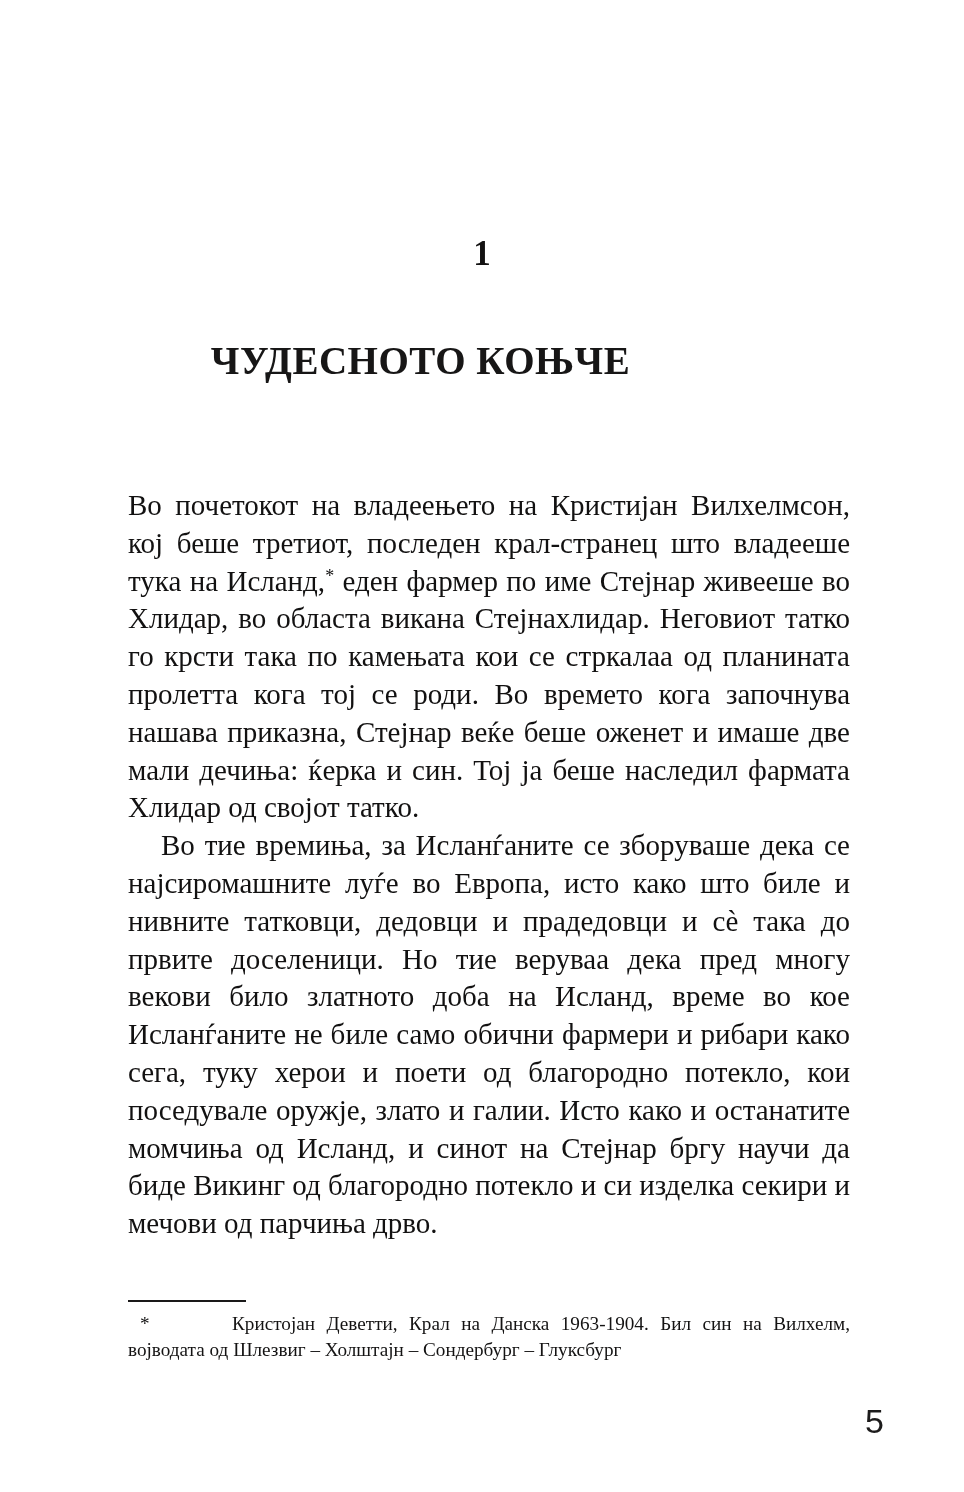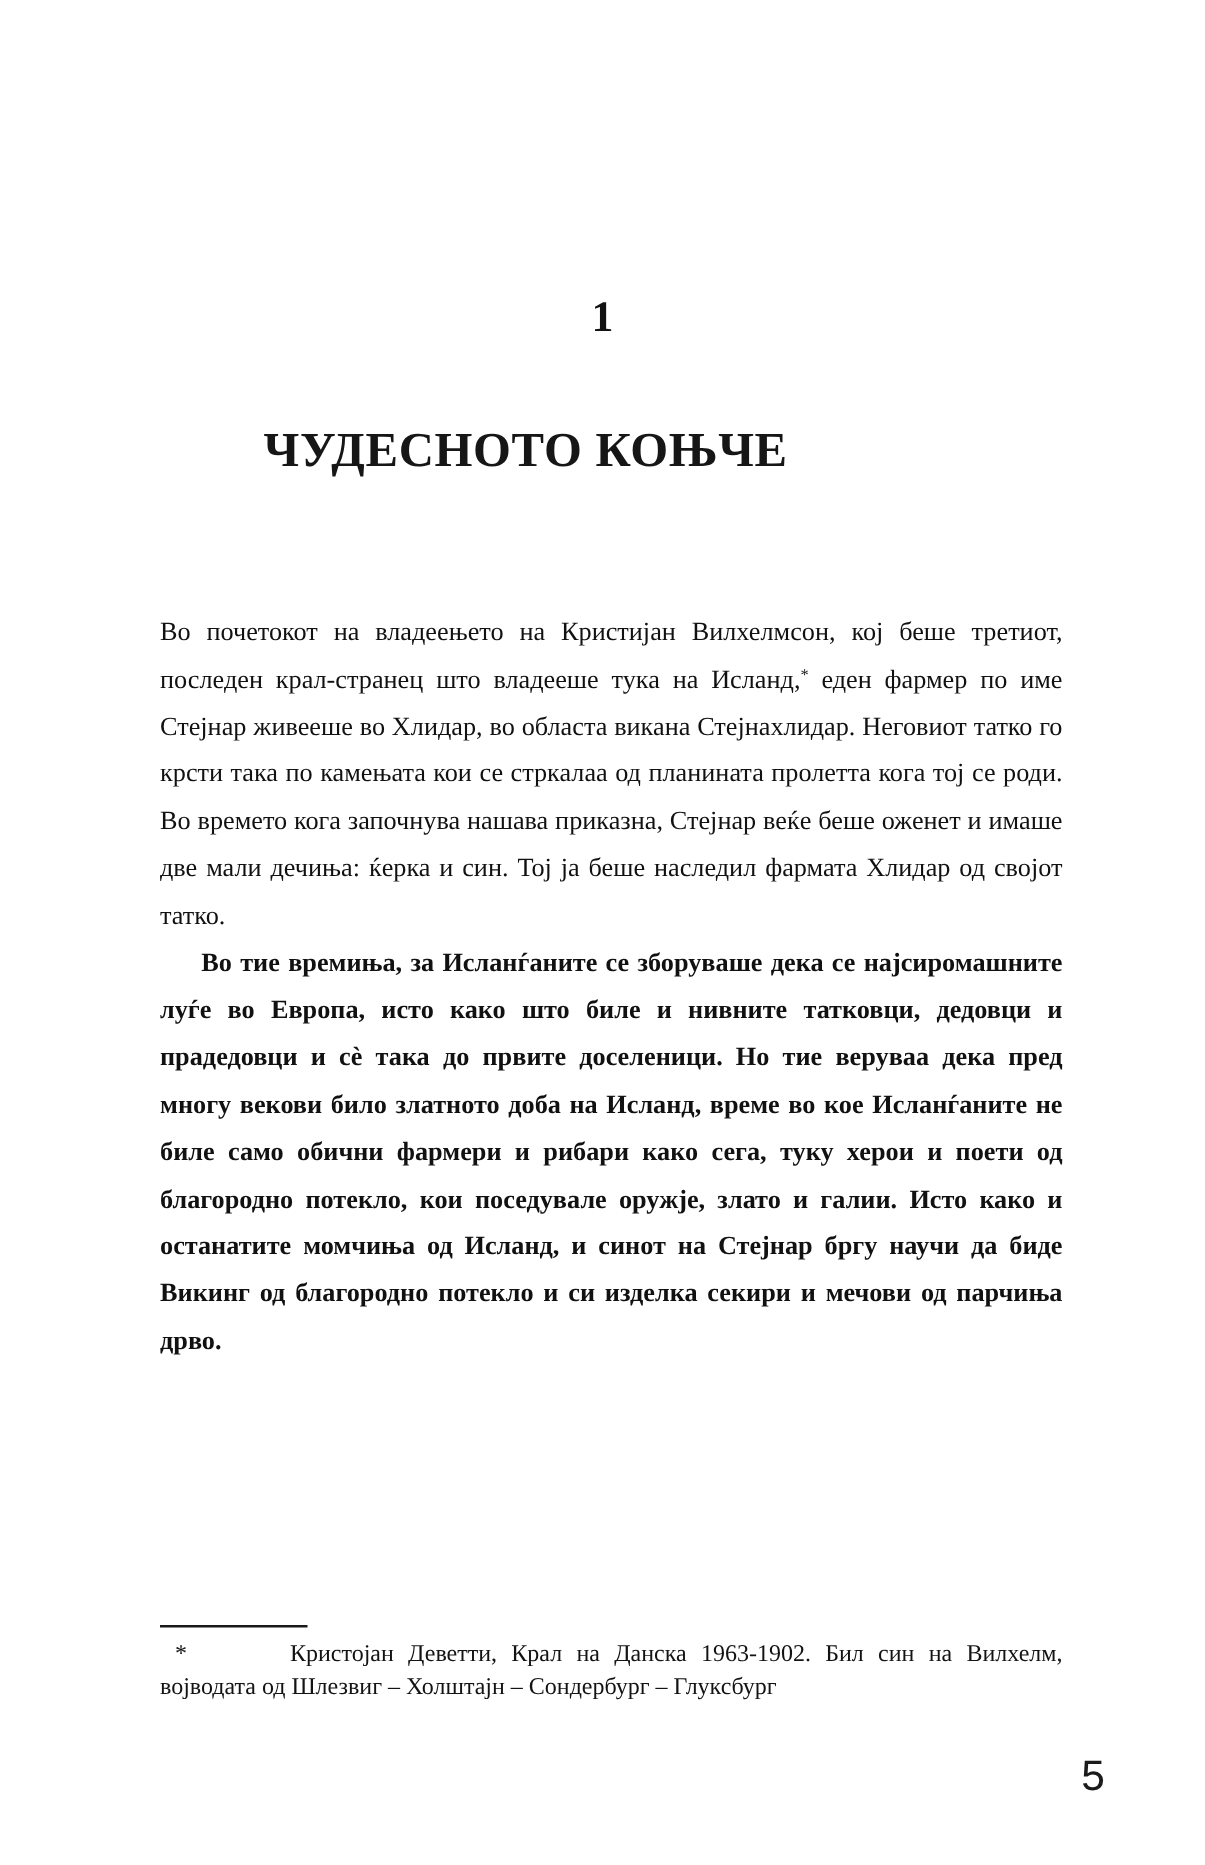--- a/index.html
+++ b/index.html
@@ -51,36 +51,35 @@
   
   .textblock {
     position: absolute;
     top: 487px;
     left: 128px;
     width: 722px;
   }
 
   .para {
     margin: 0;
-    font-size: 21px;
+    font-size: 29px;
     line-height: 37.8px;
     text-align: justify;
     text-justify: inter-word;
     color: #121111;
     hyphens: manual;
     -webkit-hyphens: manual;
   }
 
   .para.indent {
     text-indent: 33px;
   }
 
   .para + .para {
     margin-top: 0;
-    font-weight: bold;
   }
 
   
   .fn-ref {
     font-size: 0.62em;
     vertical-align: 0.48em;
     line-height: 0;
     letter-spacing: 0;
   }
 
@@ -145,18 +144,18 @@
   <div class="textblock">
 
     <p class="para"><span>Во почетокот на владеењето на Кристијан Вилхелмсон, кој беше третиот, последен крал-странец што владееше тука на Исланд,</span><sup class="fn-ref">*</sup><span> еден фармер по име Стејнар живееше во Хлидар, во областа викана Стејнахлидар. Неговиот татко го крсти така по камењата кои се стркалаа од планината пролетта кога тој се роди. Во времето кога започнува нашава приказна, Стејнар веќе беше оженет и имаше две мали дечиња: ќерка и син. Тој ја беше наследил фармата Хлидар од својот татко.</span></p>
 
     <p class="para indent">Во тие времиња, за Исланѓаните се зборуваше дека се најсиромашните луѓе во Европа, исто како што биле и нивните татковци, дедовци и прадедовци и сè така до првите доселеници. Но тие веруваа дека пред многу векови било златното доба на Исланд, време во кое Исланѓаните не биле само обични фармери и рибари како сега, туку херои и поети од благородно потекло, кои поседувале оружје, злато и галии. Исто како и останатите момчиња од Исланд, и синот на Стејнар бргу научи да биде Викинг од благородно потекло и си изделка секири и мечови од парчиња дрво.</p>
 
   </div>
 
   <div class="footnote-block">
     <div class="footnote-rule"></div>
-    <p class="footnote-text"><span class="footnote-marker">*</span><span class="footnote-gap"></span><span>Кристојан Деветти, Крал на Данска 1963-1902. Бил син на Вилхелм, војводата од Шлезвиг – Холштајн – Сондербург – Глуксбург</span></p>
+    <p class="footnote-text"><span class="footnote-marker">*</span><span class="footnote-gap"></span><span>Кристојан Деветти, Крал на Данска 1963-1904. Бил син на Вилхелм, војводата од Шлезвиг – Холштајн – Сондербург – Глуксбург</span></p>
   </div>
 
   <div class="folio">5</div>
 
 </div>
 
 </body></html>

